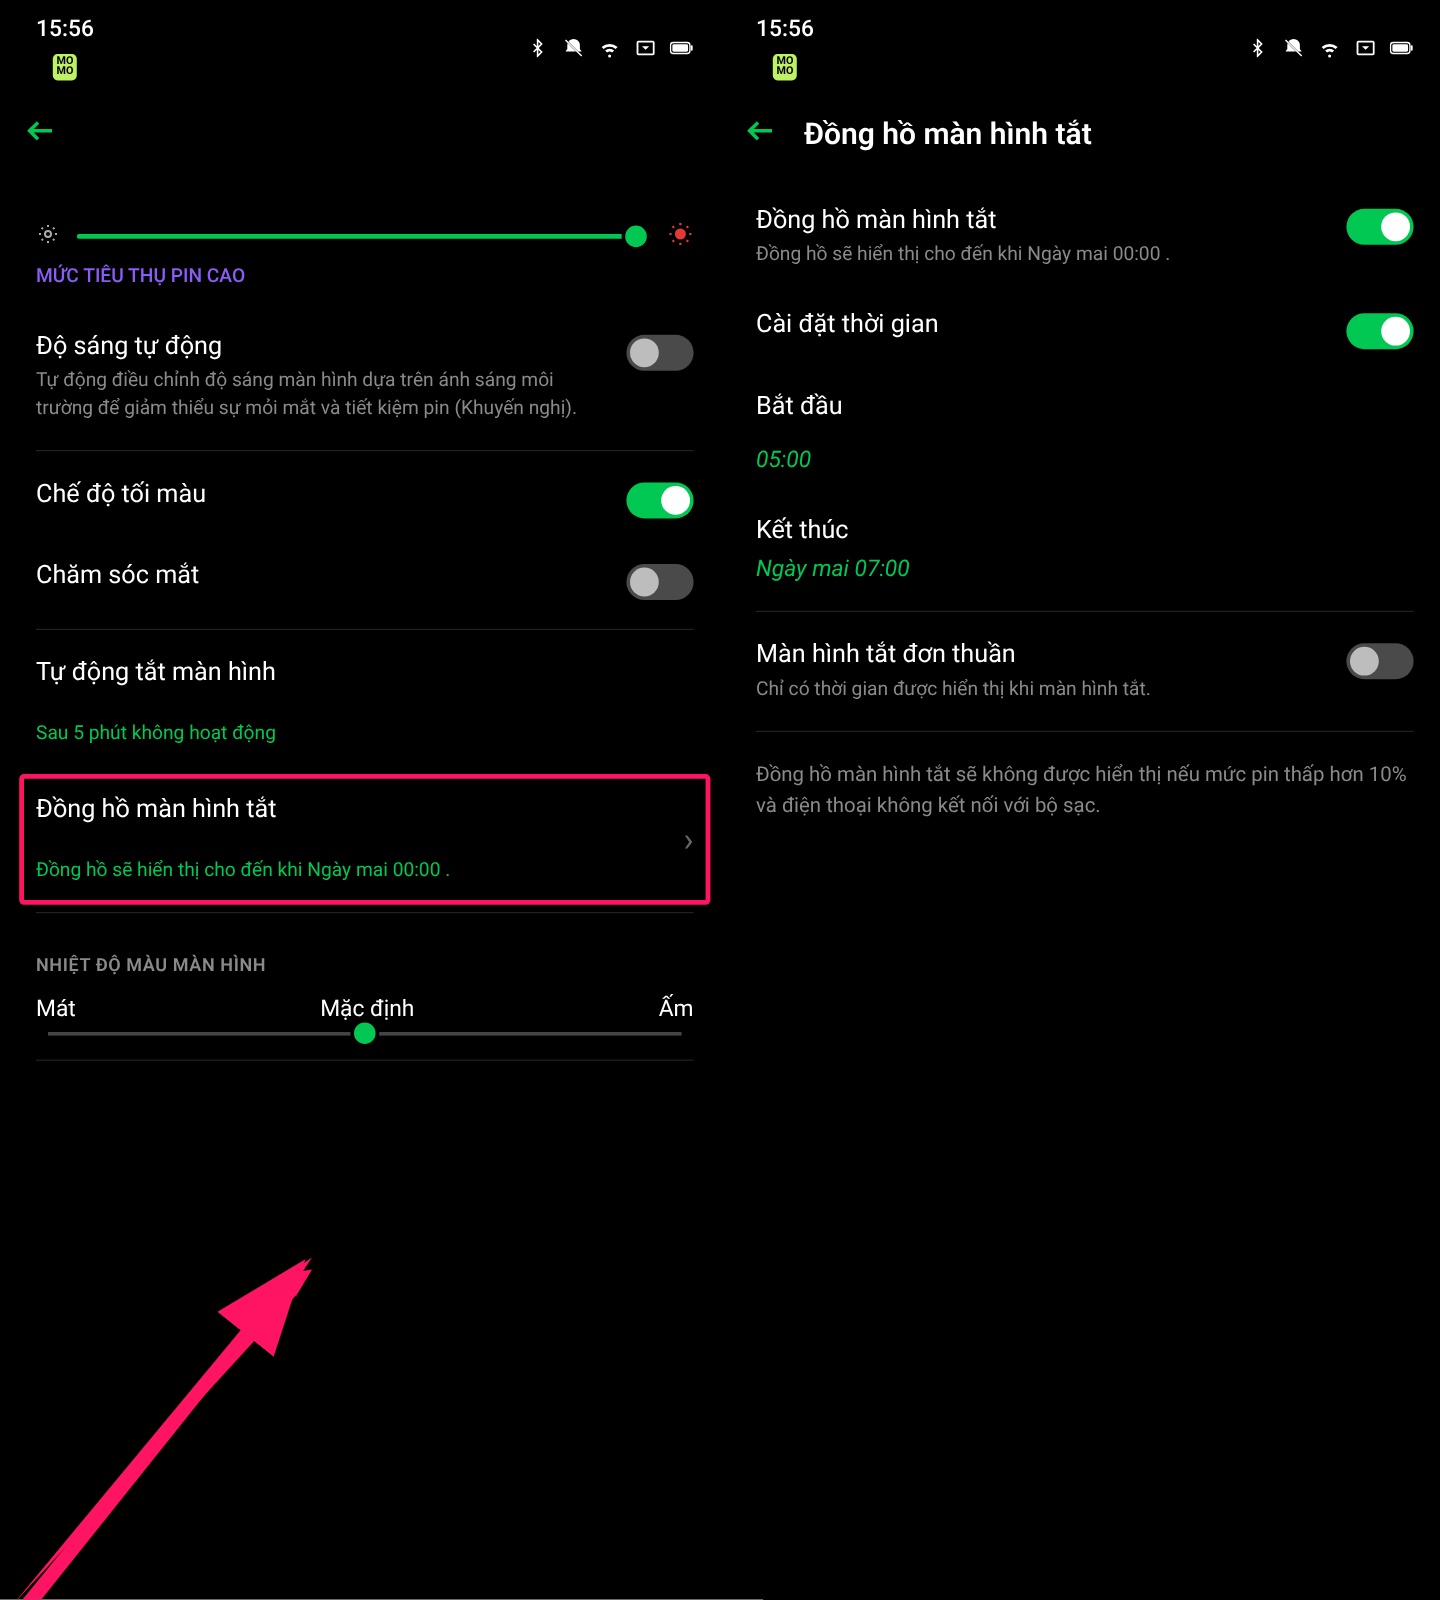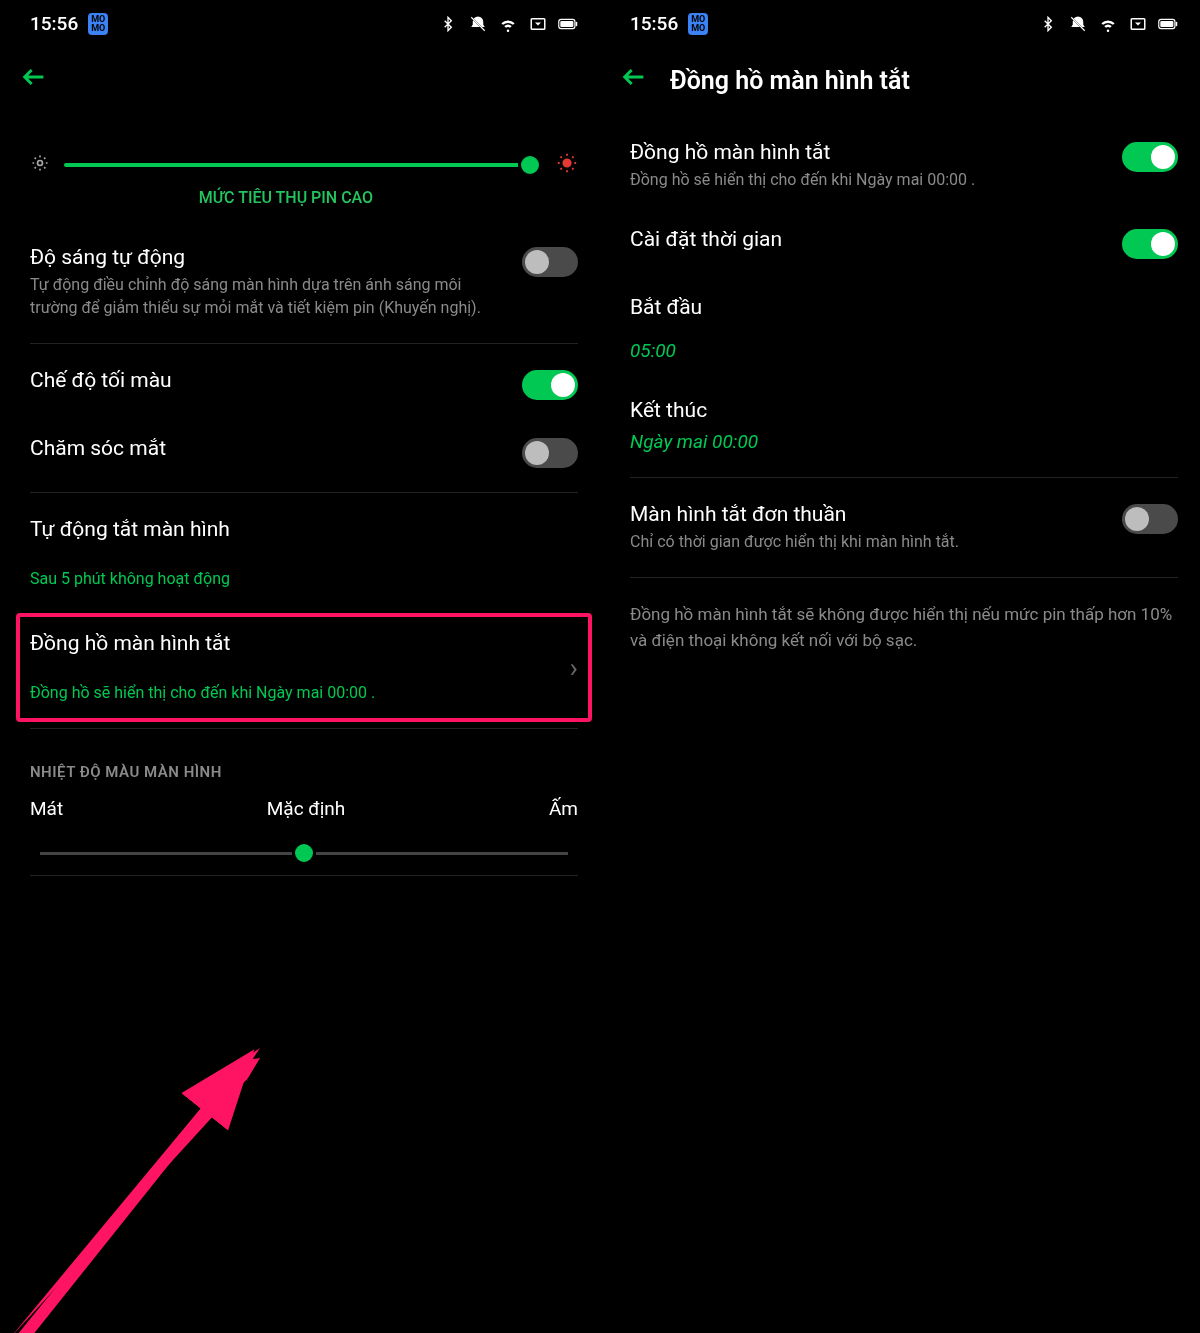--- a/index.html
+++ b/index.html
@@ -22,24 +22,24 @@
   }
   
   .statusbar {
     display: flex;
     justify-content: space-between;
     align-items: center;
     padding: 12px 22px 10px 30px;
     font-size: 19px;
     font-weight: 500;
   }
-  .sb-left { display: flex; align-items: center; gap: 10px; }
+  .sb-left { display: flex; align-items: center; gap: 10px; flex-direction: column; }
   .sb-right { display: flex; align-items: center; gap: 10px; }
   .momo {
-    background: #3b82f6; color: #000;
+    background: #bef264; color: #000;
     font-size: 9px; font-weight: 700;
     padding: 2px 3px; border-radius: 4px;
     line-height: 9px; text-align: center;
   }
   .sb-ico { width: 20px; height: 20px; display:inline-flex; align-items:center; justify-content:center; }
   
   .header {
     display: flex; align-items: center;
     padding: 18px 20px 24px;
     gap: 22px;
@@ -58,21 +58,21 @@
     flex: 1; height: 4px; background: #00c853;
     position: relative; border-radius: 2px;
   }
   .slider::after {
     content:''; position:absolute; right:0; top:50%;
     width:18px; height:18px; background:#00c853;
     border-radius:50%; transform:translate(0,-50%);
     border:3px solid #000;
   }
   .bright-warn {
-    text-align: center; color: #22c55e;
+    text-align: left; color: #8b5cf6;
     font-size: 16px; font-weight: 500;
     padding: 4px 36px 20px 0;
   }
   
   .row {
     padding: 18px 0;
     display: flex; justify-content: space-between;
     align-items: flex-start;
     gap: 16px;
   }
@@ -99,21 +99,21 @@
     border: 4px solid #ff1464;
     border-radius: 4px;
     margin: 4px -14px; padding: 14px 10px;
   }
   
   .section-h {
     color:#8a8a8a; font-size:15px; font-weight:600;
     letter-spacing:0.5px; padding: 28px 0 10px;
   }
   
-  .temp-labels { display:flex; justify-content:space-between; font-size:19px; padding: 6px 0 32px; }
+  .temp-labels { display:flex; justify-content:space-between; font-size:19px; padding: 6px 0 8px; }
   .temp-track {
     height:3px; background:#444; position:relative; margin:0 10px 20px;
   }
   .temp-track::after {
     content:''; position:absolute; left:50%; top:50%;
     width:18px; height:18px; background:#00c853;
     border-radius:50%; transform:translate(-50%,-50%);
     border:3px solid #000;
   }
   
@@ -322,21 +322,21 @@
       <div class="toggle on"></div>
     </div>
 
     <div class="row" style="flex-direction:column; align-items:flex-start; gap:12px">
       <div class="row-title">Bắt đầu</div>
       <div class="value-green">05:00</div>
     </div>
 
     <div class="row" style="flex-direction:column; align-items:flex-start; gap:0">
       <div class="row-title">Kết thúc</div>
-      <div class="value-green">Ngày mai 00:00</div>
+      <div class="value-green">Ngày mai 07:00</div>
     </div>
     <div class="divider"></div>
 
     <div class="row">
       <div class="row-main">
         <div class="row-title">Màn hình tắt đơn thuần</div>
         <div class="row-sub">Chỉ có thời gian được hiển thị khi màn hình tắt.</div>
       </div>
       <div class="toggle"></div>
     </div>

